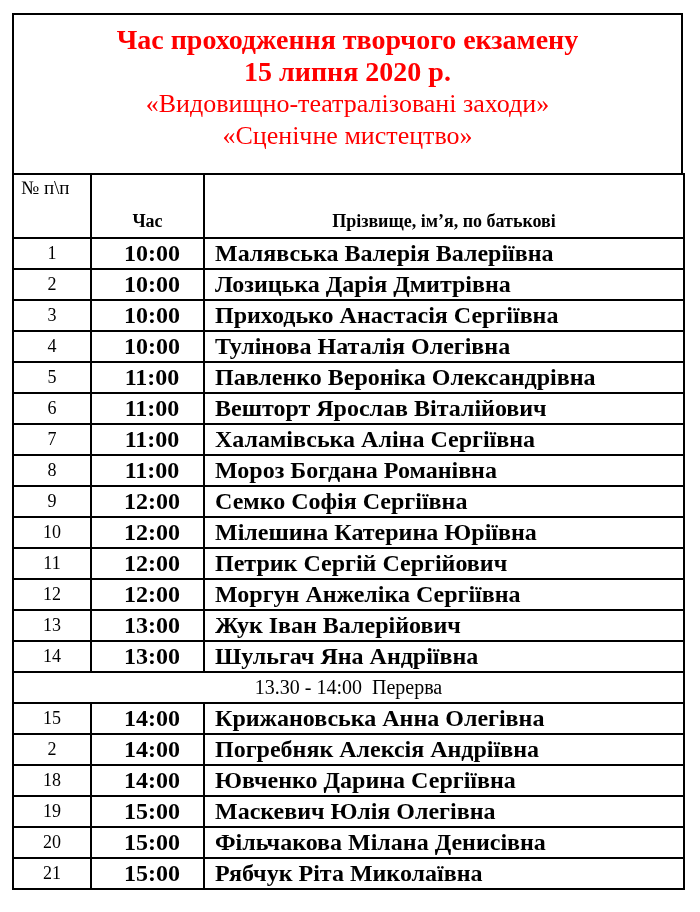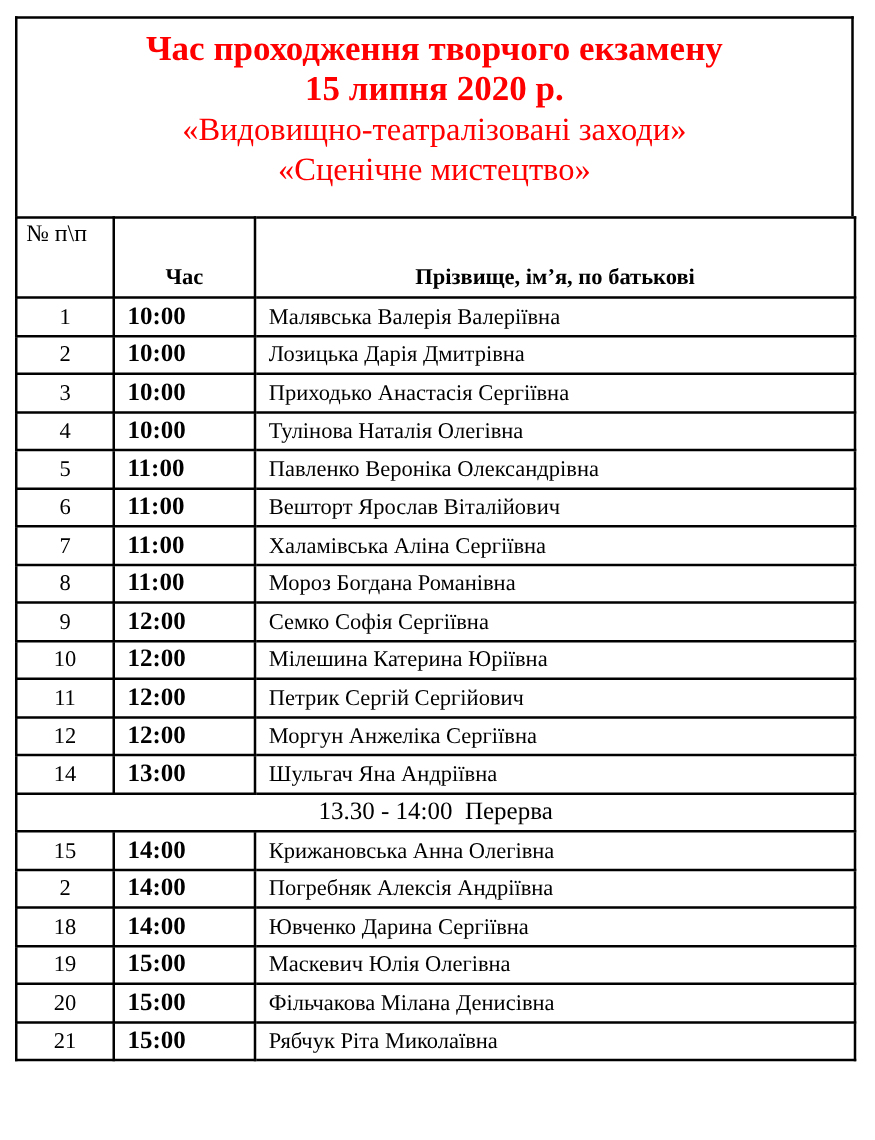--- a/index.html
+++ b/index.html
@@ -62,31 +62,31 @@
     font-size: 18px;
     padding-bottom: 5px;
   }
   tbody tr { height: 30.5px; }
   td.cell-num {
     text-align: center;
     vertical-align: middle;
     font-size: 18px;
   }
   td.cell-time {
-    text-align: left;
-    vertical-align: middle;
-    font-weight: bold;
-    font-size: 20px;
+    text-align: center;
+    vertical-align: middle;
+    font-weight: bold;
+    font-size: 24px;
     padding-left: 10px;
   }
   td.cell-name {
     text-align: left;
     vertical-align: middle;
-    font-weight: normal;
-    font-size: 18px;
+    font-weight: bold;
+    font-size: 24px;
     padding-left: 10px;
     white-space: nowrap;
   }
   td.break-cell {
     text-align: center;
     vertical-align: middle;
     font-weight: normal;
     font-size: 20px;
     white-space: pre-wrap;
   }
@@ -171,20 +171,25 @@
           <td class="cell-num">11</td>
           <td class="cell-time">12:00</td>
           <td class="cell-name">Петрик Сергій Сергійович</td>
         </tr>
         <tr>
           <td class="cell-num">12</td>
           <td class="cell-time">12:00</td>
           <td class="cell-name">Моргун Анжеліка Сергіївна</td>
         </tr>
         <tr>
+          <td class="cell-num">13</td>
+          <td class="cell-time">13:00</td>
+          <td class="cell-name">Жук Іван Валерійович</td>
+        </tr>
+        <tr>
           <td class="cell-num">14</td>
           <td class="cell-time">13:00</td>
           <td class="cell-name">Шульгач Яна Андріївна</td>
         </tr>
         <tr>
           <td colspan="3" class="break-cell">13.30 - 14:00  Перерва</td>
         </tr>
         <tr>
           <td class="cell-num">15</td>
           <td class="cell-time">14:00</td>

